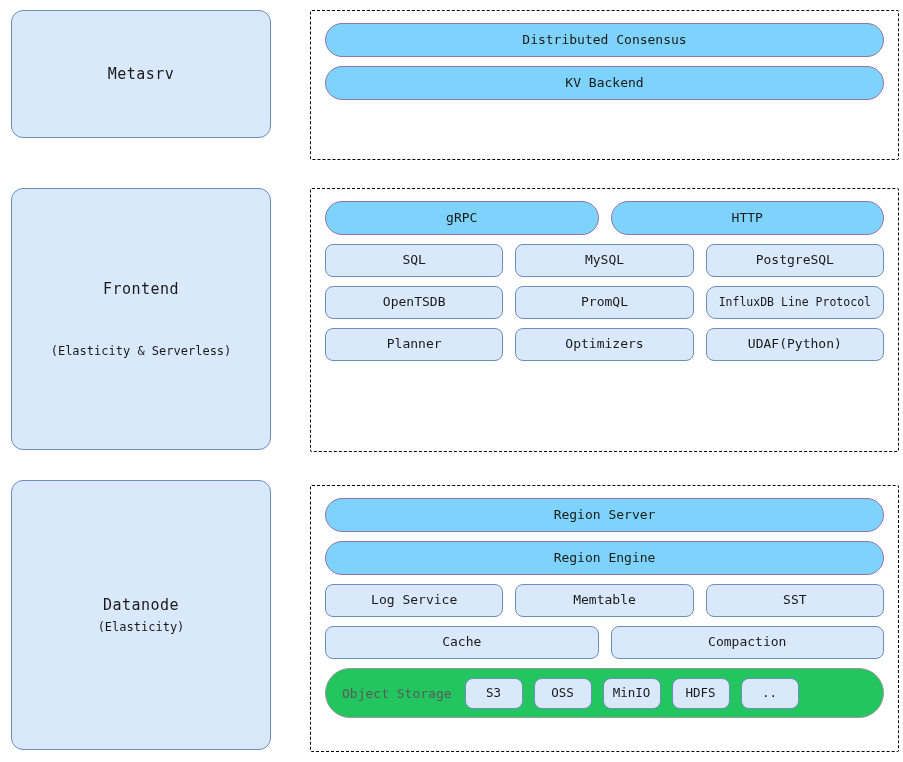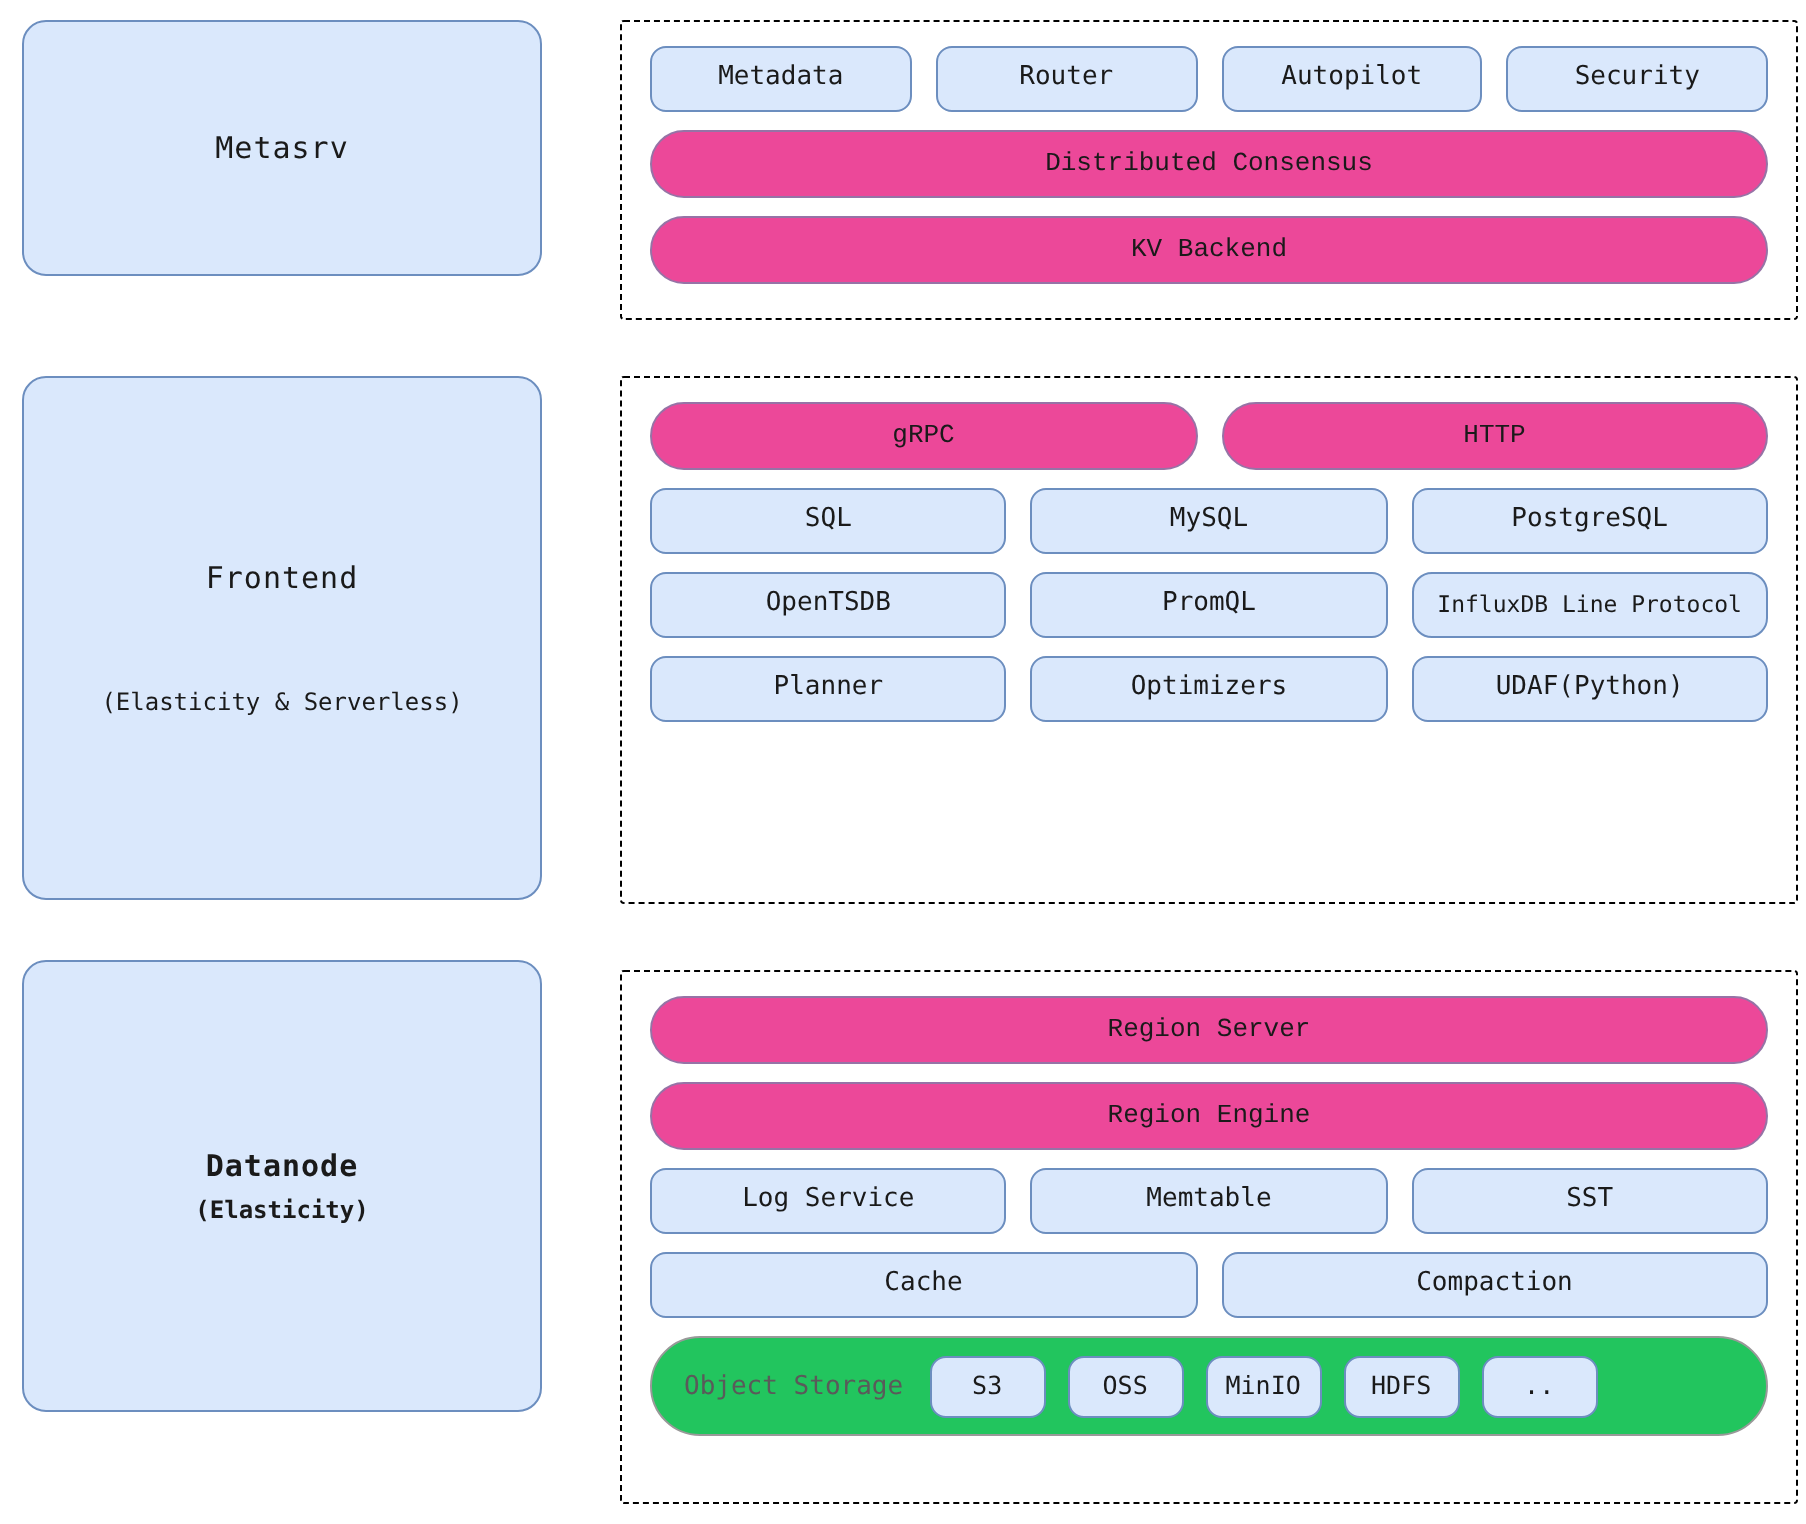--- a/index.html
+++ b/index.html
@@ -43,21 +43,21 @@
     line-height: 1.5;
   }
   .role-sub {
     font-size: 12px;
     line-height: 1.5;
     margin-top: 1px;
   }
 
   #role-metasrv  { top: 10px;  height: 128px; }
   #role-frontend { top: 188px; height: 262px; gap: 41px; }
-  #role-datanode { top: 480px; height: 226px; font-weight: bold; }
+  #role-datanode { top: 480px; height: 270px; }
 
   
   .panel {
     position: absolute;
     left: 310px;
     width: 589px;
     box-sizing: border-box;
     border: 1.6px dashed #000000;
     border-radius: 2px;
     padding: 12px 14px;
@@ -88,25 +88,24 @@
     min-height: 33px;
     padding: 4px 6px;
     white-space: nowrap;
   }
   .chip.blue {
     background: #dae8fc;
     border: 1px solid #6c8ebf;
     border-radius: 8px;
   }
   .chip.purple {
-    background: #ec4899;
+    background: #7dd3fc;
     border: 1px solid #9673a6;
     border-radius: 22px;
     min-height: 34px;
-    font-family: Liberation Mono, monospace;
   }
   .chip.small { font-size: 11.5px; border-radius: 10px; }
 
   
   .storage-strip {
     box-sizing: border-box;
     background: #22c55e;
     border: 1px solid #999999;
     border-radius: 26px;
     display: flex;
@@ -130,26 +129,20 @@
 </head>
 <body>
 
 <div id="diagram">
 
   <div class="role-box" id="role-metasrv">
     <div class="role-title">Metasrv</div>
   </div>
 
   <div class="panel" id="panel-metasrv">
-    <div class="row">
-      <div class="chip blue">Metadata</div>
-      <div class="chip blue">Router</div>
-      <div class="chip blue">Autopilot</div>
-      <div class="chip blue">Security</div>
-    </div>
     <div class="row">
       <div class="chip purple">Distributed Consensus</div>
     </div>
     <div class="row">
       <div class="chip purple">KV Backend</div>
     </div>
   </div>
 
   <div class="role-box" id="role-frontend">
     <div class="role-title">Frontend</div>

